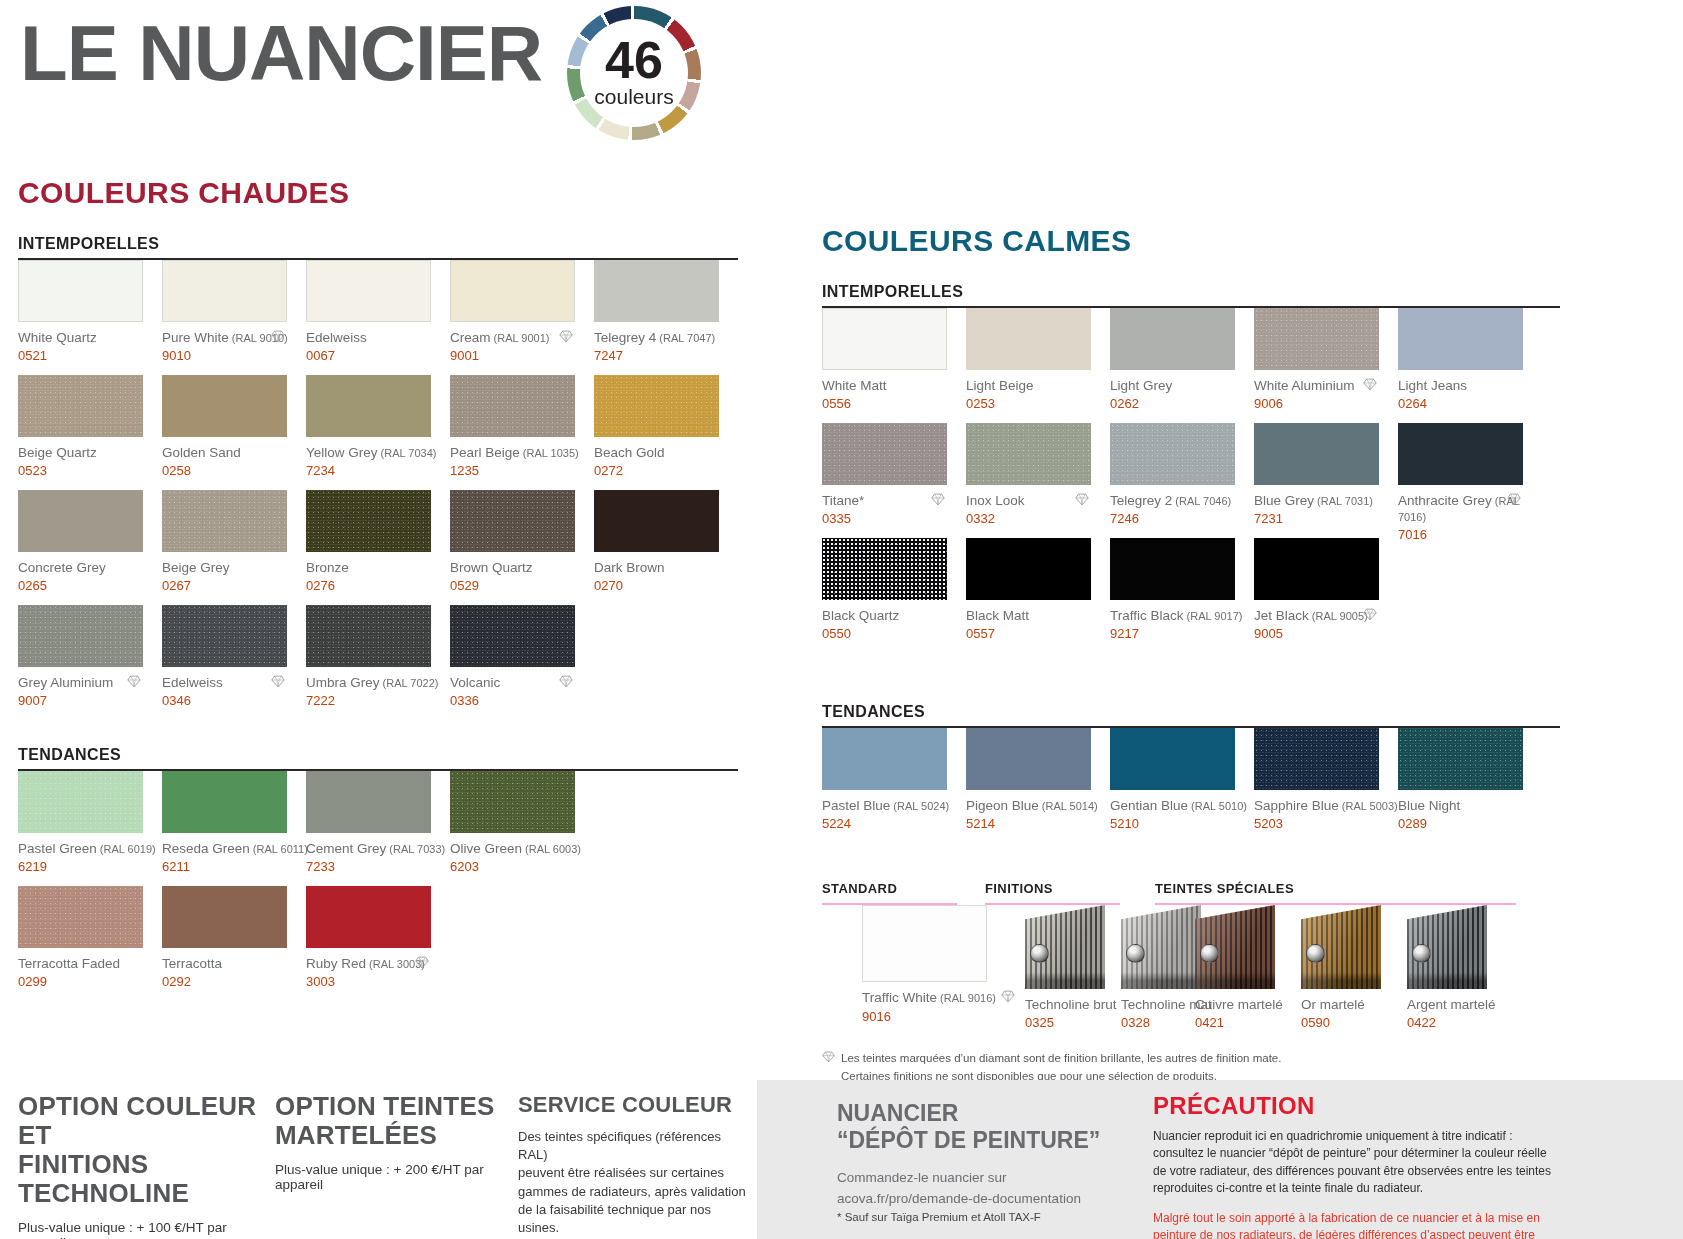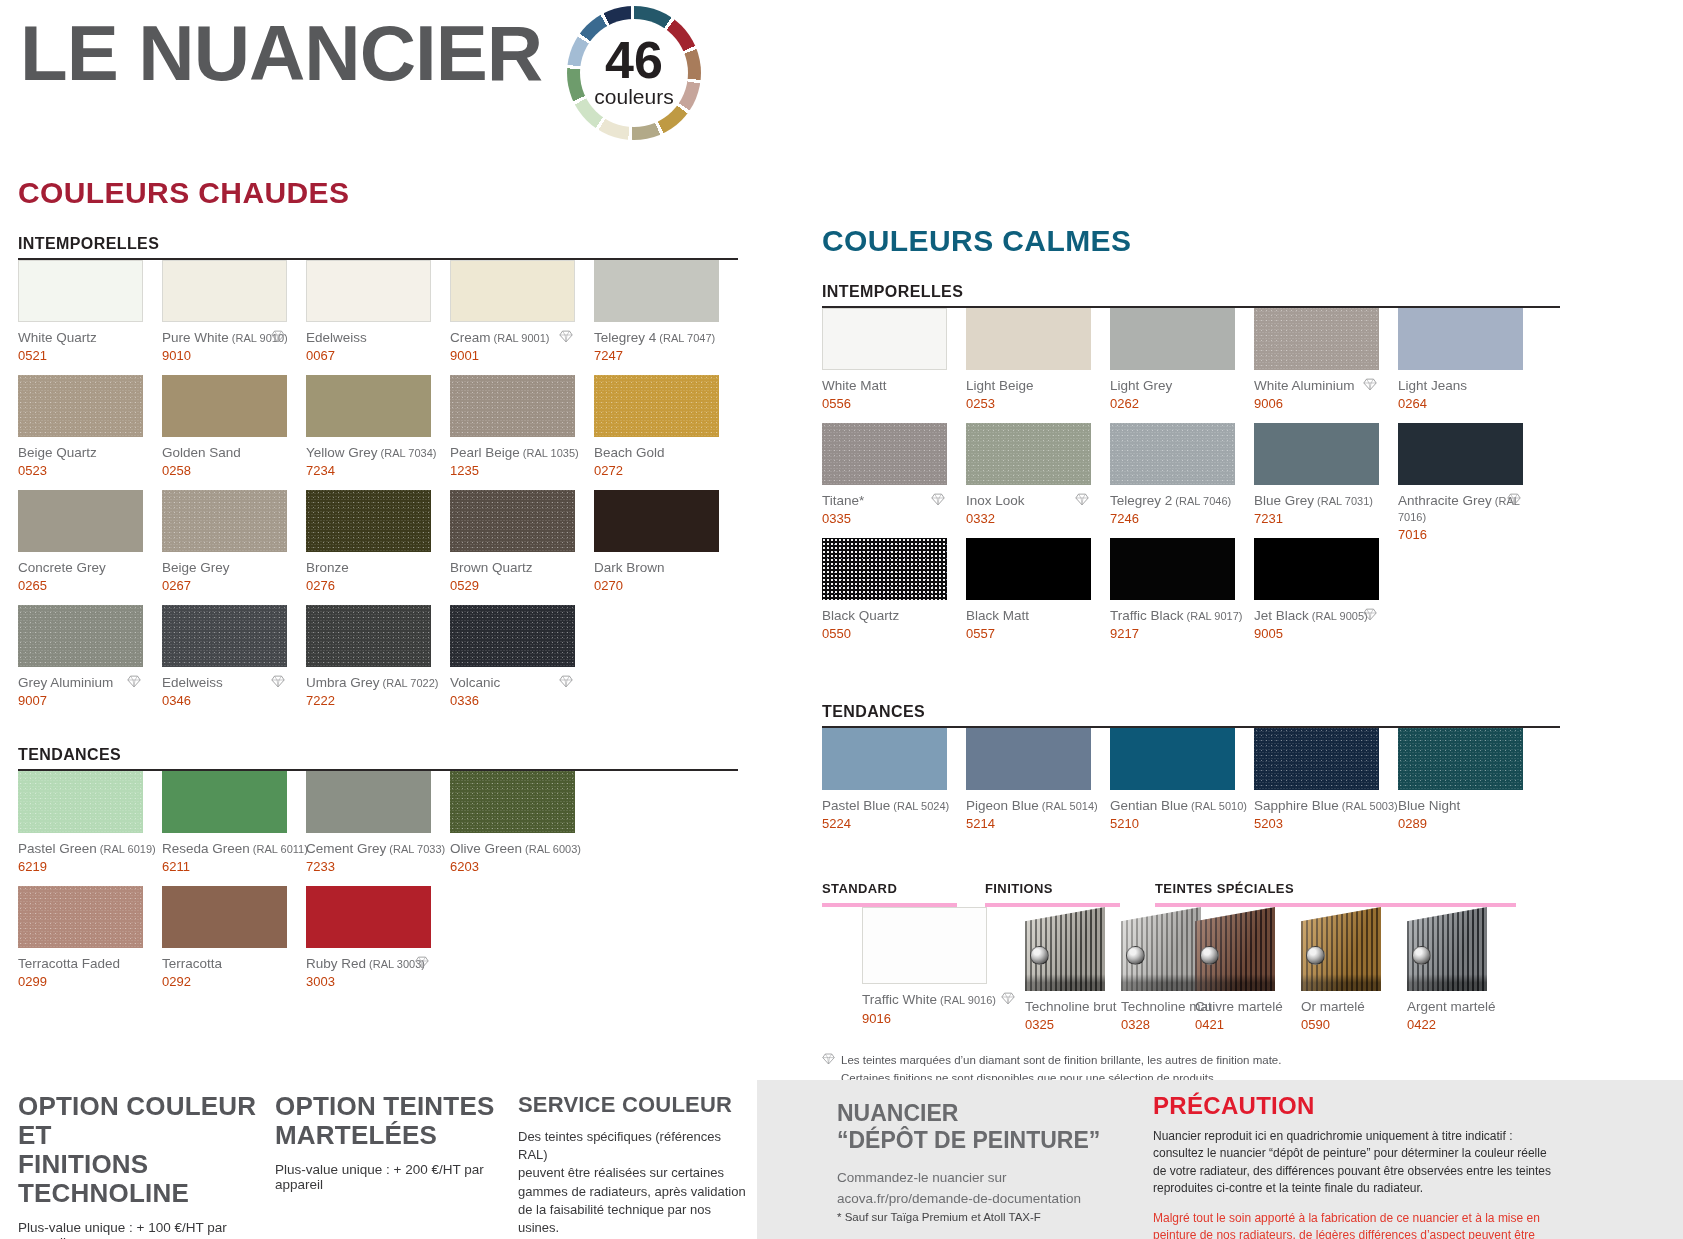--- a/index.html
+++ b/index.html
@@ -46,21 +46,21 @@
   .ral{font-size:11px;}
   .code{font-size:13px;margin-top:2px;color:#c2410c;}
   .dia{position:absolute;right:2px;top:0;}
   .dia-svg{width:14px;height:13px;fill:none;stroke:#97989a;stroke-width:1.6px;stroke-linejoin:round;}
   .dia-inline{display:inline-block;vertical-align:-1px;margin-left:5px;}
 
   
   .extras{display:flex;margin-top:38px;}
   .ex-group{flex:none;}
   .ex-head{font-size:13px;font-weight:bold;color:#231f20;letter-spacing:.4px;
-           padding-bottom:7px;border-bottom:4px solid #f9a8d4;}
+           padding-bottom:7px;border-bottom:2px solid #f9a8d4;}
   .ex-items{display:flex;margin-top:0;padding-left:40px;}
   .ex-item{position:relative;flex:none;}
   .rad{position:relative;width:80px;height:84px;
        clip-path:polygon(0 17%,100% 0,100% 100%,0 100%);}
   .valve{position:absolute;left:5px;top:46%;width:17px;height:17px;border-radius:50%;
        background:radial-gradient(circle at 35% 30%,#f2f2f2 0 18%,#bdbdbd 42%,#5c5c5c 76%,#303030);
        border:1px solid rgba(0,0,0,.45);}
   .legend{display:flex;margin-top:20px;font-size:11.5px;color:#55565a;line-height:1.55;}
   .legend .dia-svg{width:13px;height:12px;}
   .legend-icon{flex:none;margin-right:6px;margin-top:1px;}

